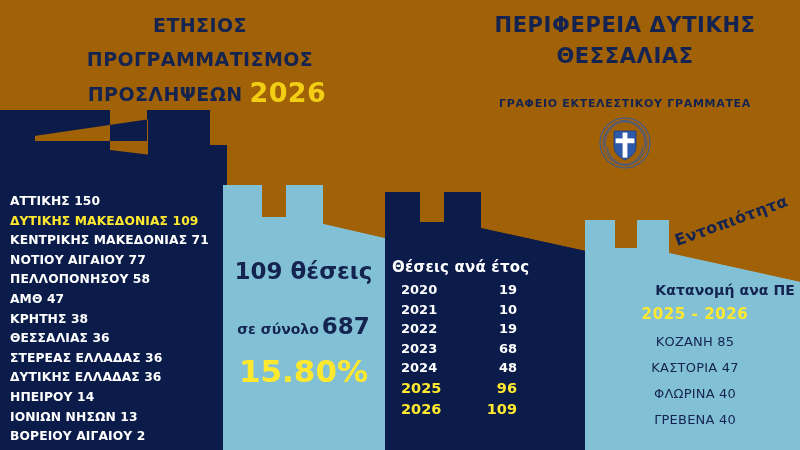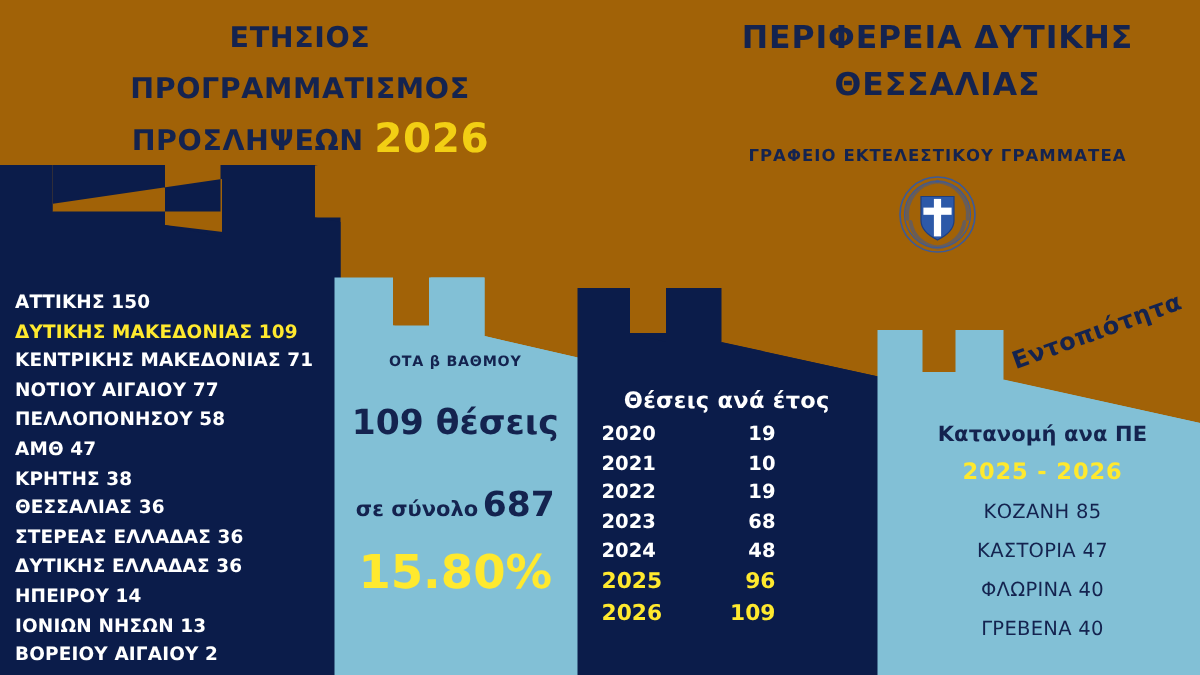--- a/index.html
+++ b/index.html
@@ -127,21 +127,20 @@
   #col3 {
     position: absolute;
     left: 392px;
     top: 258px;
     width: 185px;
     color: #ffffff;
   }
   #col3 .c3title {
     font-size: 15px;
     font-weight: 700;
-    text-align: center;
     margin-bottom: 4px;
     letter-spacing: 0.2px;
   }
   #col3 .yrow {
     display: flex;
     font-size: 13px;
     font-weight: 700;
     line-height: 19.5px;
     padding-left: 9px;
   }
@@ -155,20 +154,21 @@
     left: 595px;
     top: 282px;
     width: 200px;
     color: #14234f;
     text-align: center;
   }
   #col4 .c4title {
     font-size: 14px;
     font-weight: 700;
     letter-spacing: 0.1px;
+    text-align: right;
   }
   #col4 .c4years {
     font-size: 15px;
     font-weight: 800;
     color: #ffe92e;
     margin-top: 7px;
     letter-spacing: 0.6px;
   }
   #col4 .perow {
     font-size: 13px;
@@ -301,21 +301,20 @@
       <span>ΙΟΝΙΩΝ ΝΗΣΩΝ </span>
       <span>13</span>
     </div>
     <div class="row">
       <span>ΒΟΡΕΙΟΥ ΑΙΓΑΙΟΥ </span>
       <span>2</span>
     </div>
   </div>
 
   <div id="col2">
-    <div class="c2title">ΟΤΑ β ΒΑΘΜΟΥ</div>
     <div class="c2big">109 θέσεις</div>
     <div class="c2sum">
       <span>σε σύνολο</span><b>687</b>
     </div>
     <div class="c2pct">15.80%</div>
   </div>
 
   <div id="col3">
     <div class="c3title">Θέσεις ανά έτος</div>
     <div class="yrow">

